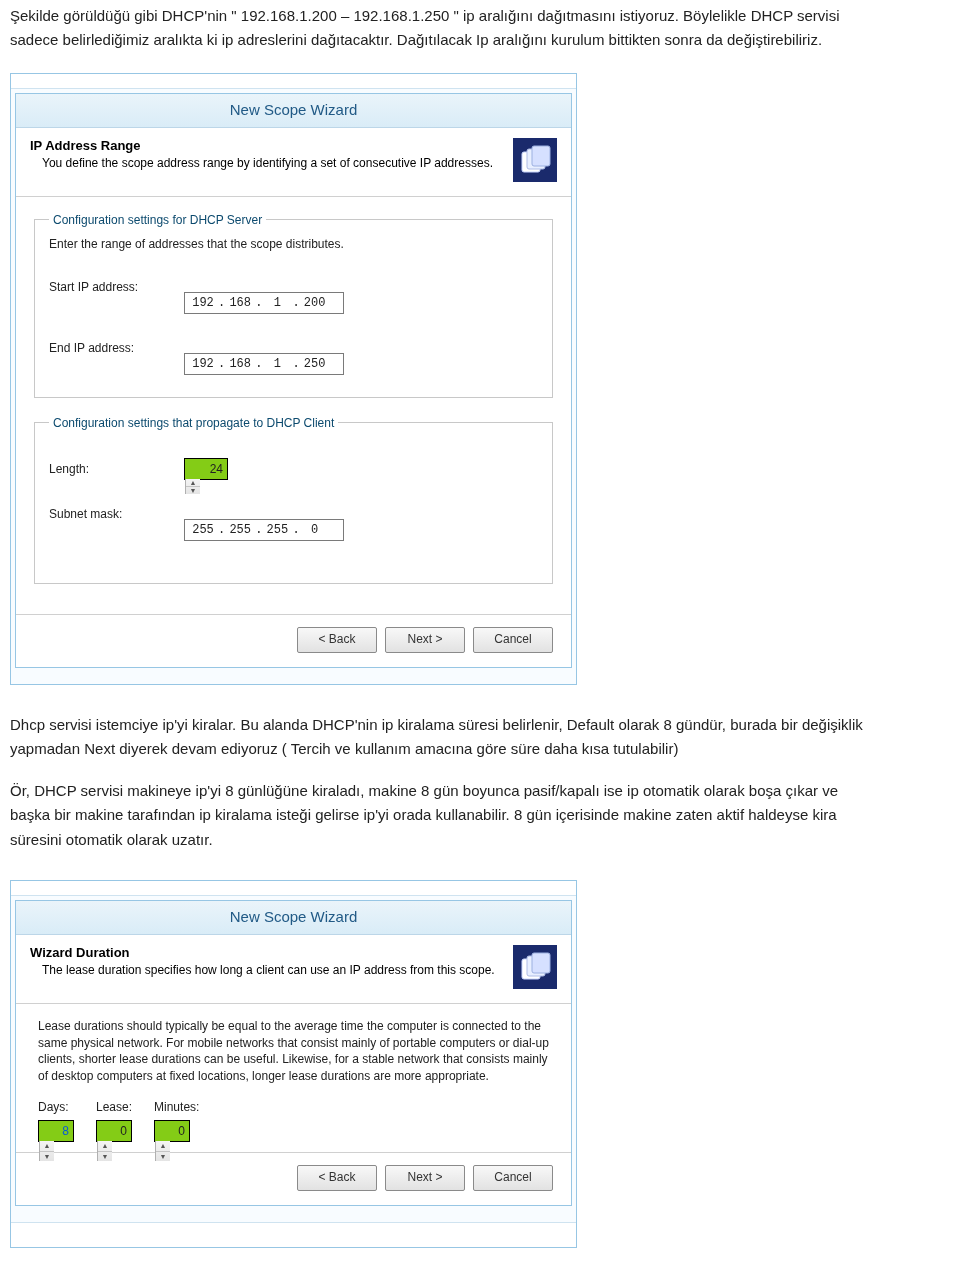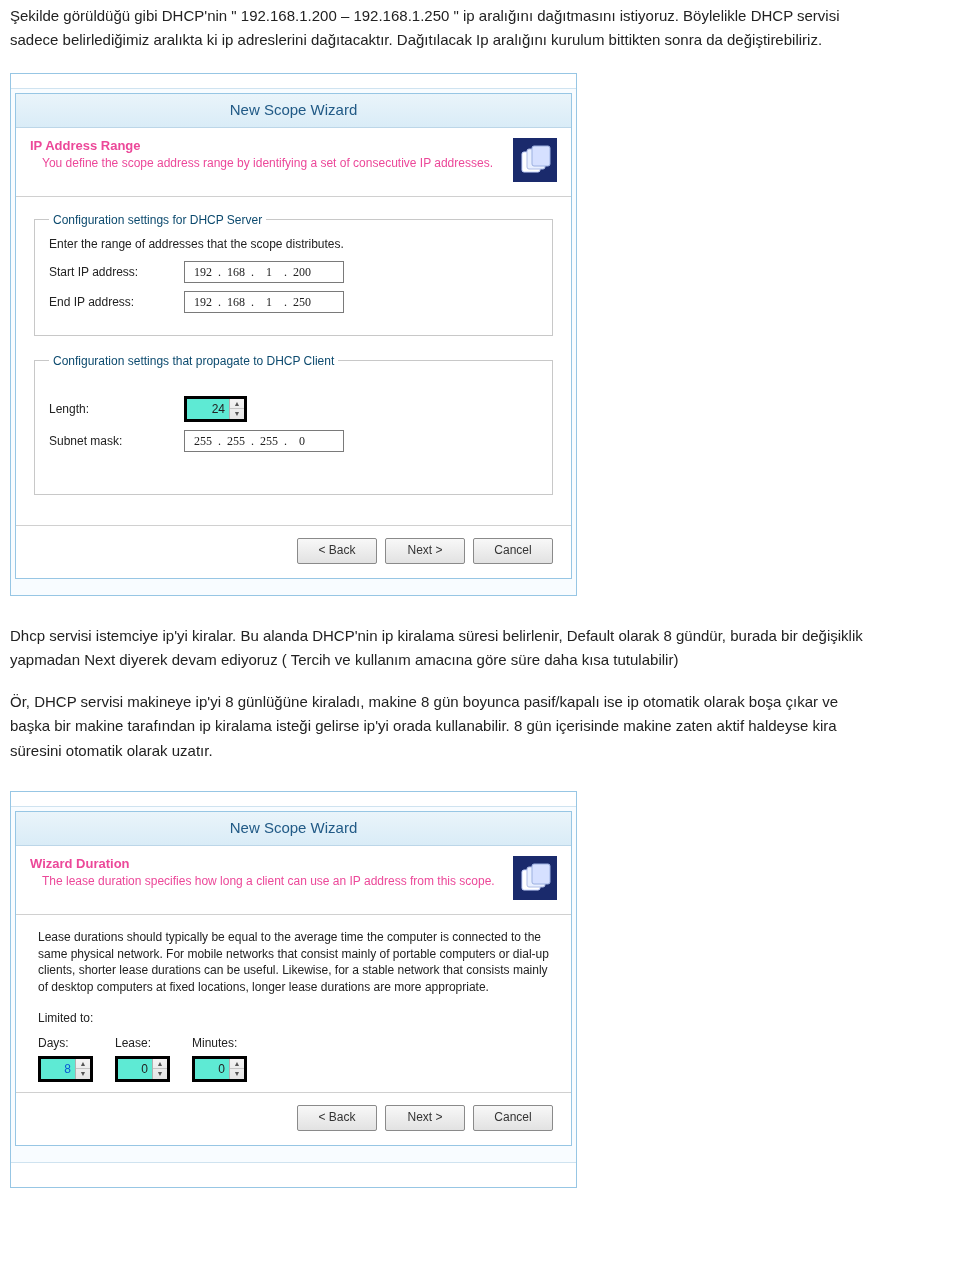--- a/index.html
+++ b/index.html
@@ -42,21 +42,21 @@
     color: #215a86;
     padding: 7px 0 9px 0;
     border-bottom: 1px solid #bcd6e8;
   }
   .wizard-header {
     display: flex;
     padding: 10px 14px 14px 14px;
     border-bottom: 1px solid #d0d0d0;
     gap: 12px;
   }
-  .wizard-header-text { flex: 1; font-size: 12px; color: #ec4899; }
+  .wizard-header-text { flex: 1; font-size: 12px; color: #000000; }
   .wizard-header-text .title { font-weight: bold; margin-bottom: 3px; font-size: 13px; }
   .wizard-header-text .subtitle { margin-left: 12px; }
   .header-icon {
     width: 44px; height: 44px;
     background: #1a2a6c;
     display: flex; align-items: center; justify-content: center;
     flex-shrink: 0;
   }
   .header-icon svg { width: 32px; height: 32px; }
 
@@ -80,31 +80,33 @@
     border: 1px solid #7a7a7a;
     background: #ffffff;
     height: 20px;
     line-height: 20px;
     font-size: 12px;
     padding: 0 6px;
     min-width: 146px;
     display: inline-flex;
     align-items: center;
     gap: 3px;
-    font-family: Liberation Serif, serif;
+    font-family: Liberation Mono, monospace;
+    margin-top: 31px;
   }
   .ip-seg { display:inline-block; min-width: 24px; text-align: center; }
   .ip-dot { display:inline-block; }
 
   .spinner {
     display: inline-flex;
-    border: 3px solid #000000;
+    border: 1px solid #000000;
     height: 20px;
-    background: #5eead4;
+    background: #84cc16;
     align-items: stretch;
+    flex-direction: column;
   }
   .spinner .val {
     width: 34px; text-align: right; padding: 0 4px;
     line-height: 20px; font-size: 12px;
   }
   .spinner .arrows {
     width: 14px;
     border-left: 1px solid #b0b0b0;
     display: flex; flex-direction: column;
     background: linear-gradient(#f4f4f4,#e4e4e4);
@@ -264,21 +266,20 @@
         <svg viewBox="0 0 32 32">
           <rect x="3" y="8" width="18" height="20" rx="2" fill="#ffffff" stroke="#c9d6ff"></rect>
           <rect x="8" y="5" width="18" height="20" rx="2" fill="#e8efff" stroke="#aebce6"></rect>
           <rect x="13" y="2" width="18" height="20" rx="2" fill="#d6e0ff" stroke="#9cb0e0"></rect>
         </svg>
       </div>
     </div>
 
     <div class="lease-body">
       <p>Lease durations should typically be equal to the average time the computer is connected to the same physical network. For mobile networks that consist mainly of portable computers or dial-up clients, shorter lease durations can be useful. Likewise, for a stable network that consists mainly of desktop computers at fixed locations, longer lease durations are more appropriate.</p>
-      <div style="margin-bottom:8px;">Limited to:</div>
 
       <div class="lease-inputs">
         <div class="lease-col">
           <div class="clabel">Days:</div>
           <div class="spinner">
             <div class="val" style="width:26px;color:#0a5bd3;">8</div>
             <div class="arrows">
               <div class="arr">▲</div>
               <div class="arr">▼</div>
             </div>

